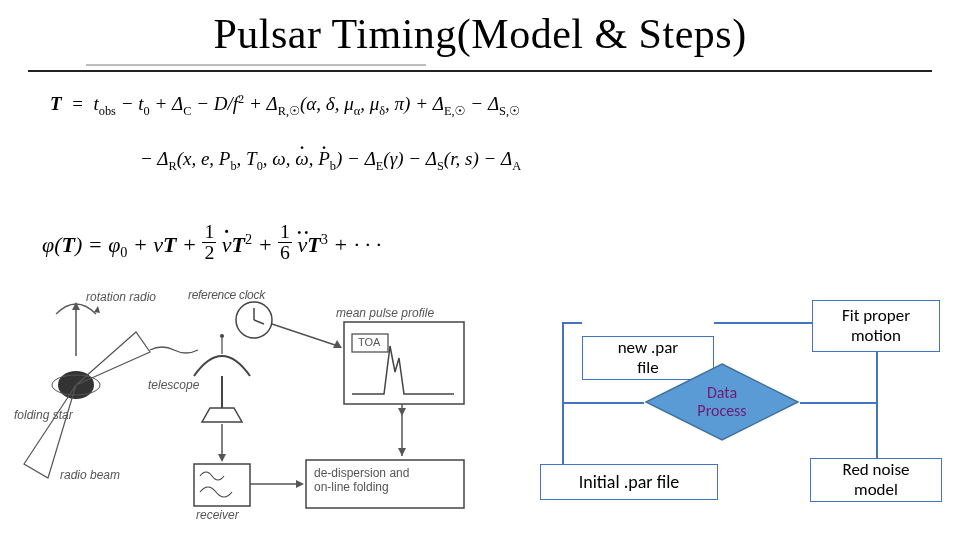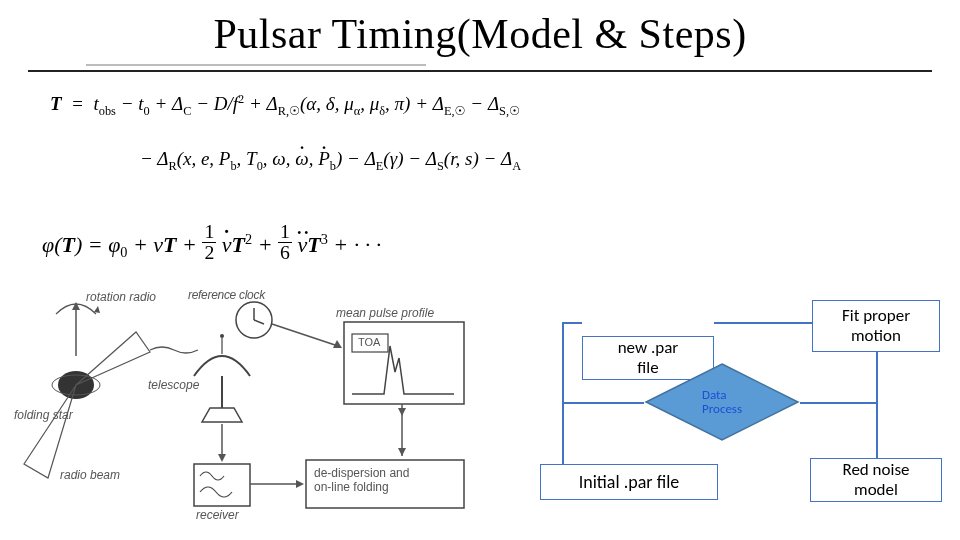--- a/index.html
+++ b/index.html
@@ -120,24 +120,24 @@
     width: 156px;
     height: 80px;
   }
   .diamond svg { position: absolute; inset: 0; }
   .diamond .dlabel {
     position: absolute;
     inset: 0;
     display: flex;
     align-items: center;
     justify-content: center;
-    text-align: left;
-    font-size: 13px;
+    text-align: center;
+    font-size: 16px;
     line-height: 1.1;
-    color: #1d4ed8;
+    color: #701a75;
   }
   .conn { position: absolute; background: #4472c4; }
   .conn-h { height: 1.5px; }
   .conn-v { width: 1.5px; }
 </style>
 </head>
 <body>
 
 <div class="title">Pulsar Timing(Model &amp; Steps)</div>
 <div class="title-shadow-rule"></div>

